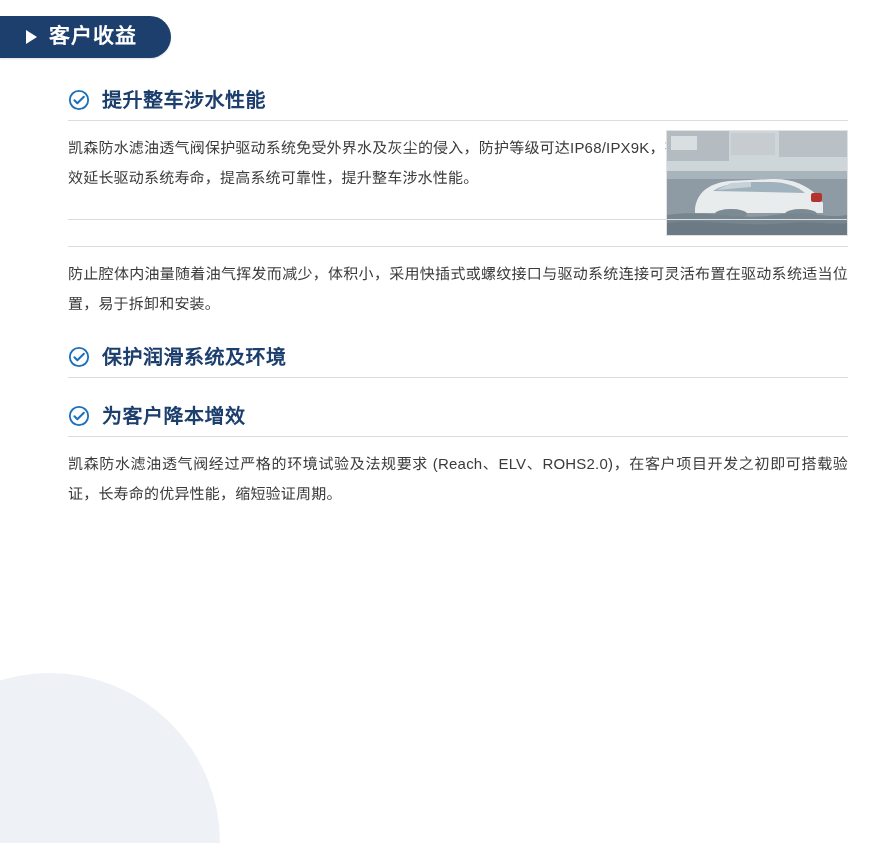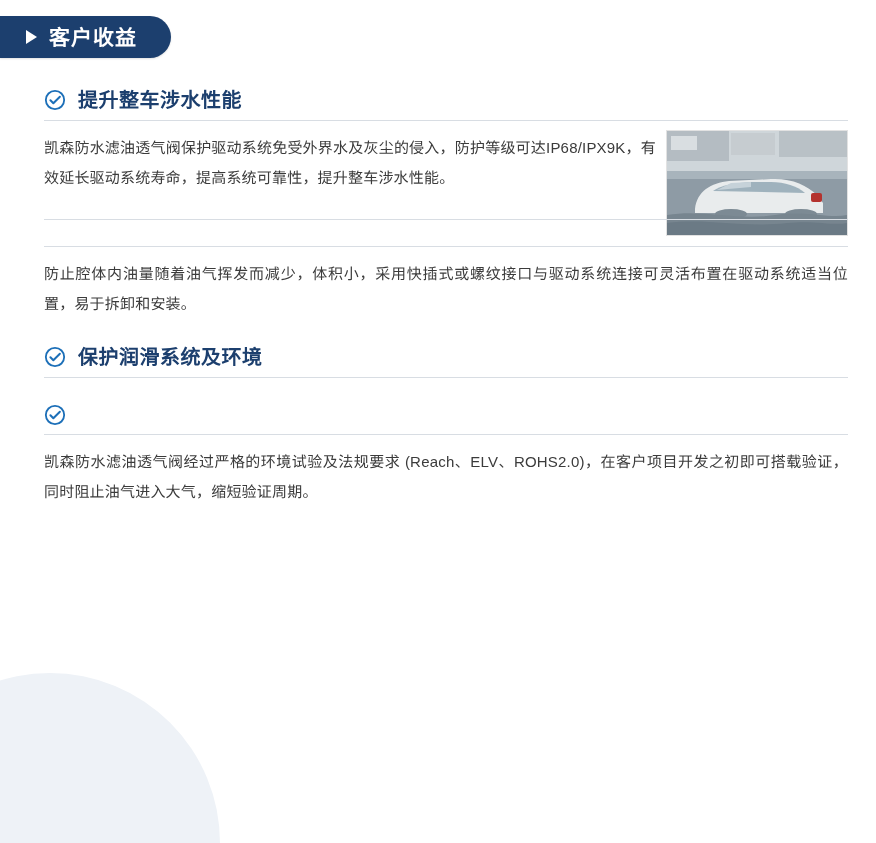--- a/index.html
+++ b/index.html
@@ -32,20 +32,21 @@
     position: relative;
     z-index: 1;
     padding: 0;
   }
 
   
   .banner-wrap {
     position: relative;
     height: 58px;
     margin-top: 8px;
+    font-family: Liberation Mono, monospace;
   }
   .banner {
     position: absolute;
     left: 0;
     top: 8px;
     height: 42px;
     display: flex;
     align-items: center;
     background: #1c3f6e;
     color: #ffffff;
@@ -65,21 +66,22 @@
   }
   .banner .banner-title {
     font-size: 21px;
     font-weight: bold;
     letter-spacing: 1px;
     line-height: 1;
   }
 
   
   .content {
-    padding: 0 28px 0 44px;
+    padding: 0 28px 0 28px;
+    margin-left: 40px;
   }
   .section {
     margin-top: 26px;
     position: relative;
   }
   .section.first { margin-top: 22px; }
 
   .sec-head {
     display: flex;
     align-items: center;
@@ -198,20 +200,21 @@
       </div>
       <div class="divider"></div>
     </div>
 
     <div class="section">
       <div class="sec-head">
         <svg class="check-icon" viewBox="0 0 24 24">
           <circle cx="12" cy="12" r="10" fill="none" stroke="#1c6fb8" stroke-width="2"></circle>
           <path d="M7 12.3l3.2 3.2L17.3 8.4" fill="none" stroke="#1c6fb8" stroke-width="2.2" stroke-linecap="round" stroke-linejoin="round"></path>
         </svg>
-      </div>
-      <div class="divider"></div>
-      <div class="sec-body">凯森防水滤油透气阀经过严格的环境试验及法规要求 (Reach、ELV、ROHS2.0)，在客户项目开发之初即可搭载验证，同时阻止油气进入大气，缩短验证周期。</div>
+        <div class="sec-title">为客户降本增效</div>
+      </div>
+      <div class="divider"></div>
+      <div class="sec-body">凯森防水滤油透气阀经过严格的环境试验及法规要求 (Reach、ELV、ROHS2.0)，在客户项目开发之初即可搭载验证，长寿命的优异性能，缩短验证周期。</div>
     </div>
 
     <div class="foot-pad"></div>
   </div>
 </div>
 
 </body></html>

